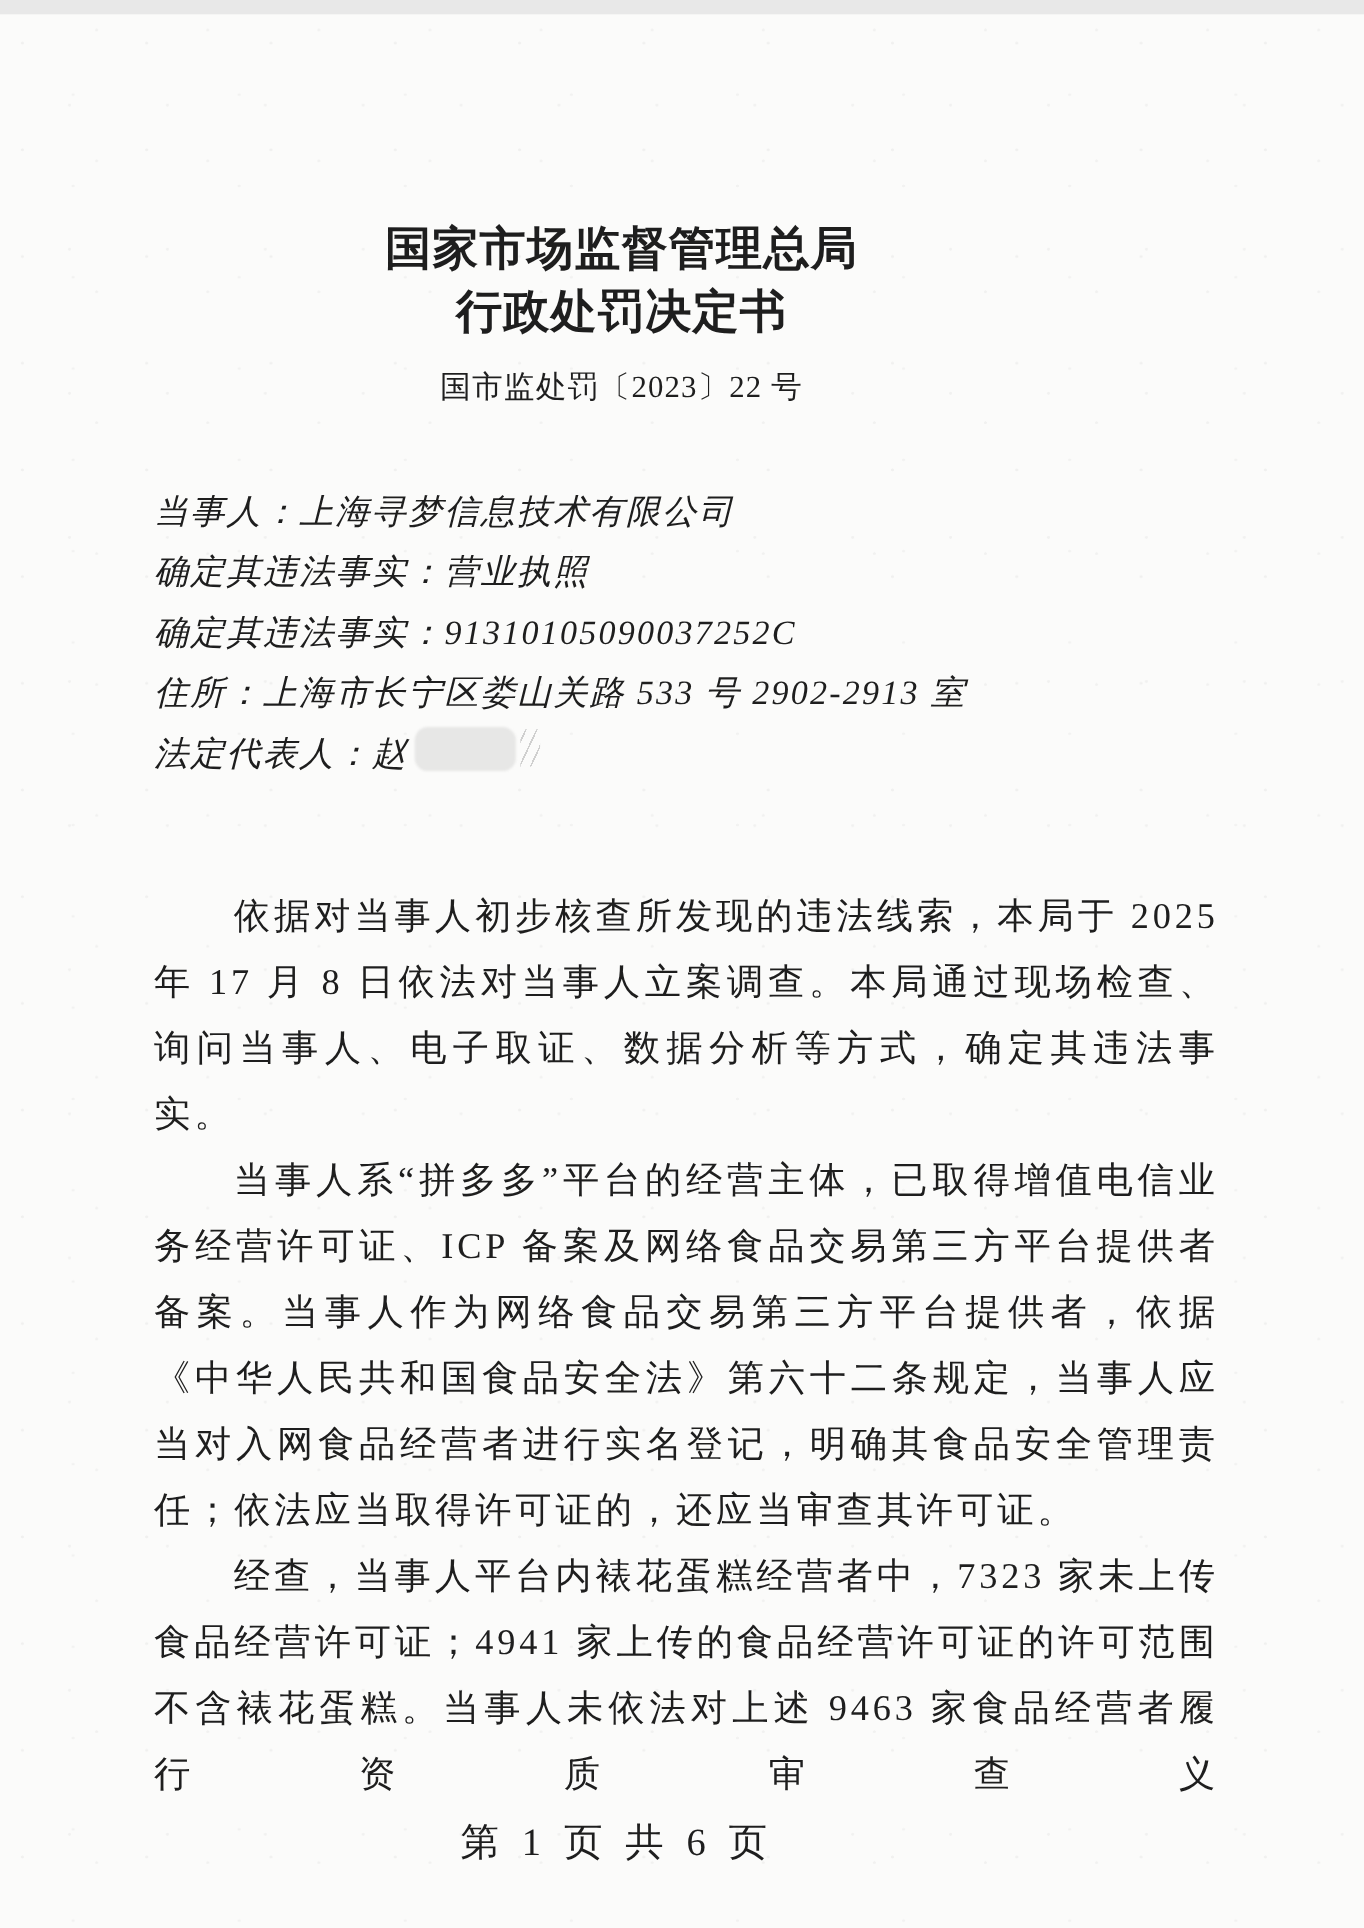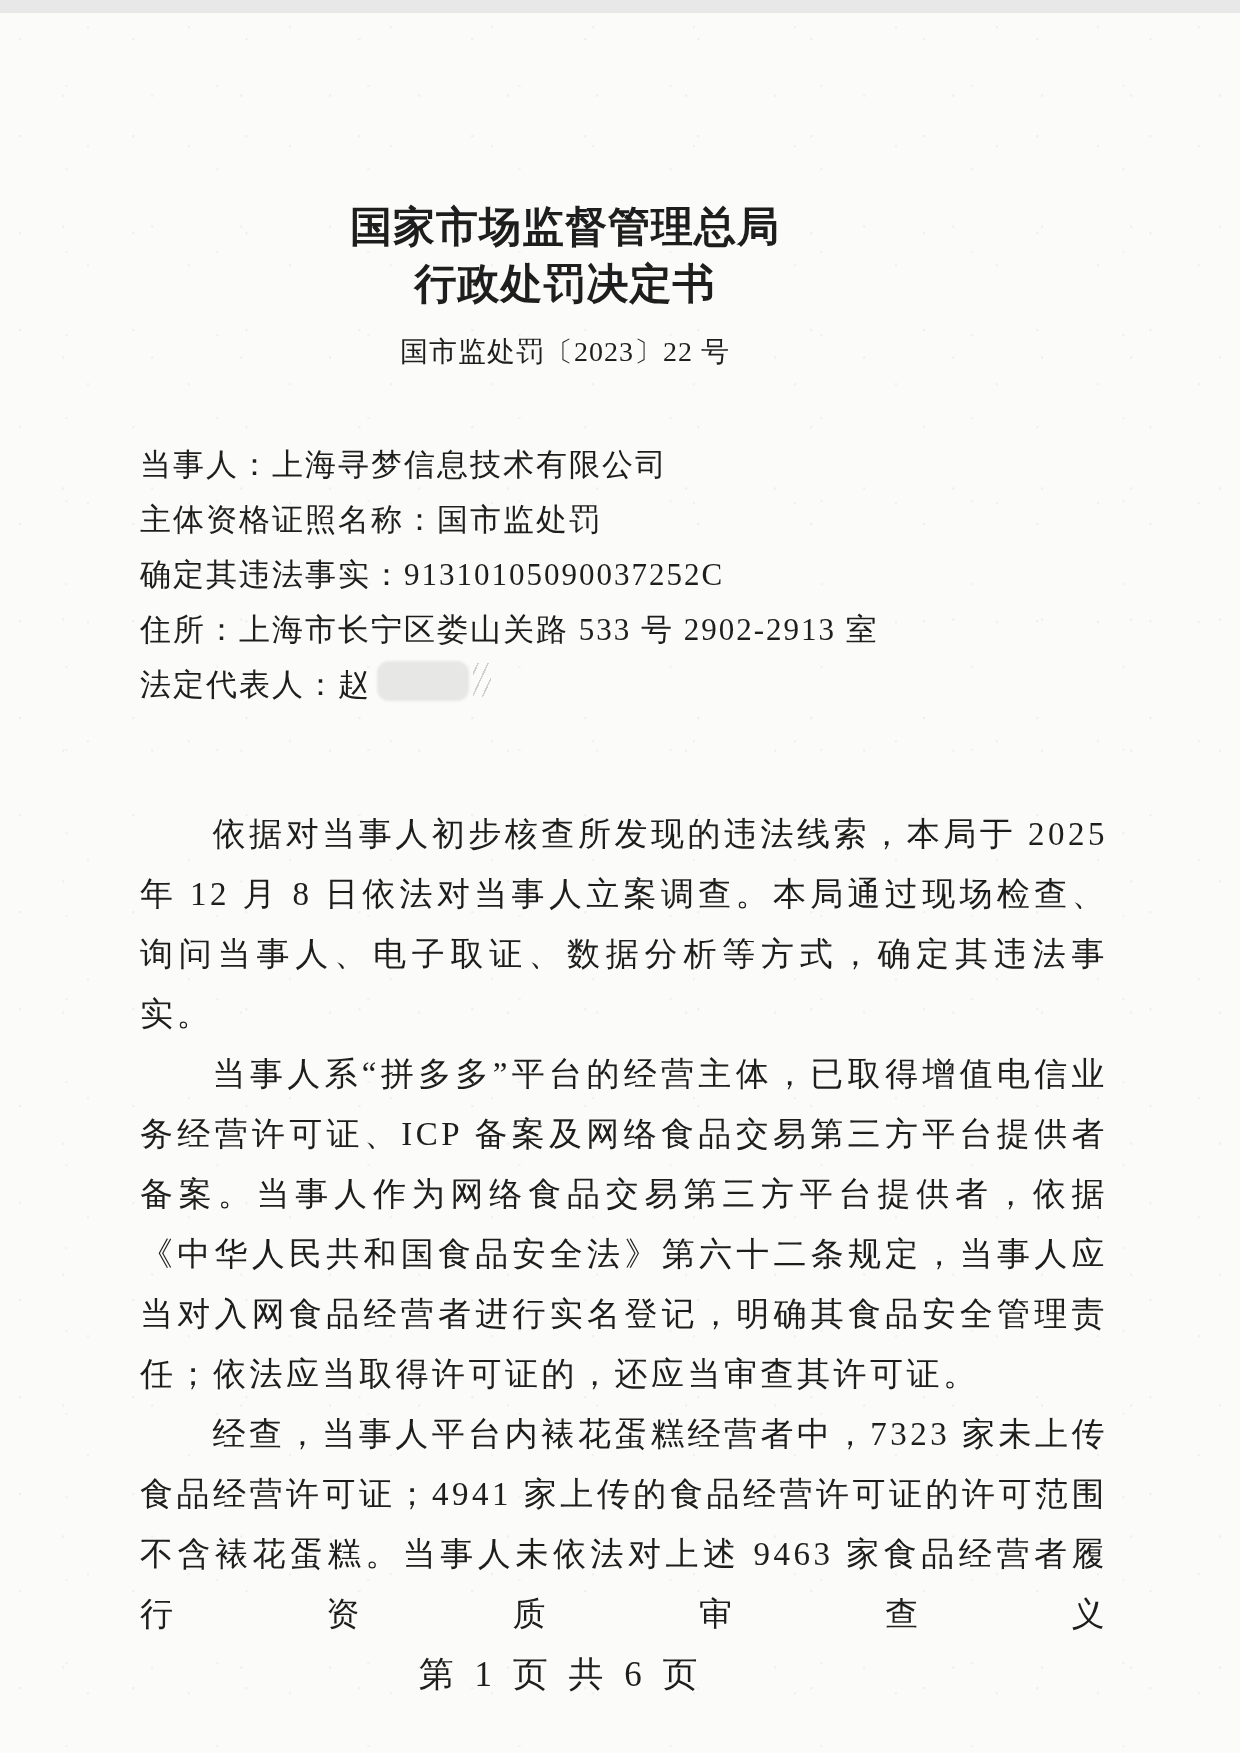--- a/index.html
+++ b/index.html
@@ -53,20 +53,21 @@
     white-space: nowrap;
   }
   .party-block {
     margin-top: 66px;
   }
   .party-line {
     font-size: 31px;
     line-height: 55px;
     letter-spacing: 2px;
     white-space: nowrap;
+    font-style: italic;
   }
   .redaction {
     display: inline-block;
     vertical-align: -6px;
     width: 92px;
     height: 40px;
     margin-left: 6px;
     border-radius: 12px;
     background: #e7e7e6;
     filter: blur(1.2px);
@@ -113,30 +114,30 @@
   <div class="content">
 
     <div class="heading">
       <div class="title-line">国家市场监督管理总局</div>
       <div class="title-line">行政处罚决定书</div>
       <div class="doc-number">国市监处罚〔2023〕22 号</div>
     </div>
 
     <div class="party-block">
       <div class="party-line">当事人：上海寻梦信息技术有限公司</div>
-      <div class="party-line">主体资格证照名称：国市监处罚</div>
+      <div class="party-line">确定其违法事实：营业执照</div>
       <div class="party-line">确定其违法事实：91310105090037252C</div>
       <div class="party-line">住所：上海市长宁区娄山关路 533 号 2902-2913 室</div>
       <div class="party-line">
         <span>法定代表人：赵</span><span class="redaction"></span><span class="smudge"></span>
       </div>
     </div>
 
     <div class="body-block">
-      <p class="para">依据对当事人初步核查所发现的违法线索，本局于 2025 年 12 月 8 日依法对当事人立案调查。本局通过现场检查、询问当事人、电子取证、数据分析等方式，确定其违法事实。</p>
+      <p class="para">依据对当事人初步核查所发现的违法线索，本局于 2025 年 17 月 8 日依法对当事人立案调查。本局通过现场检查、询问当事人、电子取证、数据分析等方式，确定其违法事实。</p>
       <p class="para">当事人系“拼多多”平台的经营主体，已取得增值电信业务经营许可证、ICP 备案及网络食品交易第三方平台提供者备案。当事人作为网络食品交易第三方平台提供者，依据《中华人民共和国食品安全法》第六十二条规定，当事人应当对入网食品经营者进行实名登记，明确其食品安全管理责任；依法应当取得许可证的，还应当审查其许可证。</p>
       <p class="para fill-last">经查，当事人平台内裱花蛋糕经营者中，7323 家未上传食品经营许可证；4941 家上传的食品经营许可证的许可范围不含裱花蛋糕。当事人未依法对上述 9463 家食品经营者履行资质审查义</p>
     </div>
 
   </div>
 
   <div class="footer">第 1 页 共 6 页</div>
 </div>
 
 </body></html>

